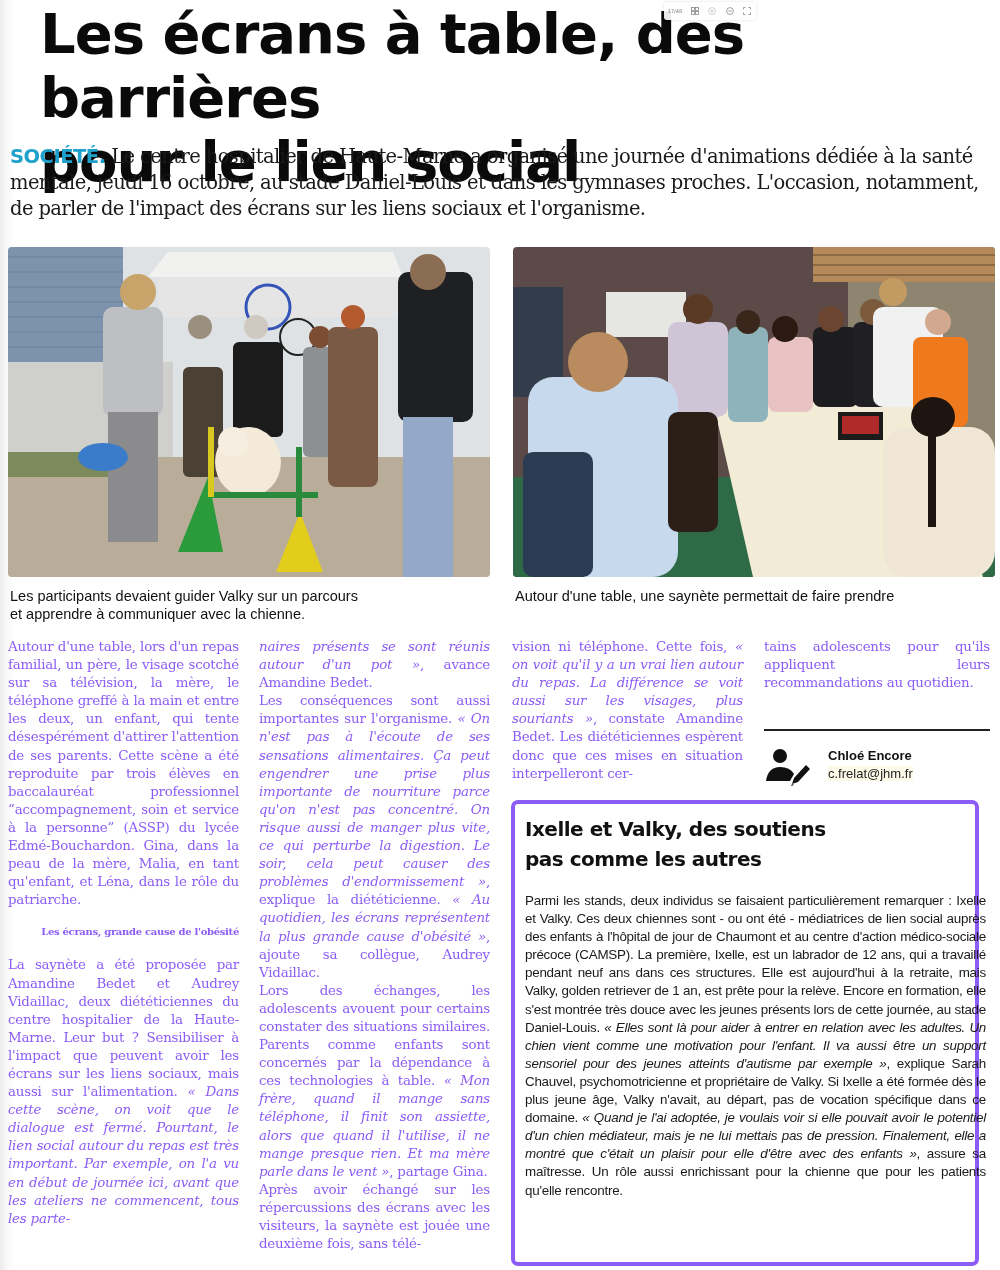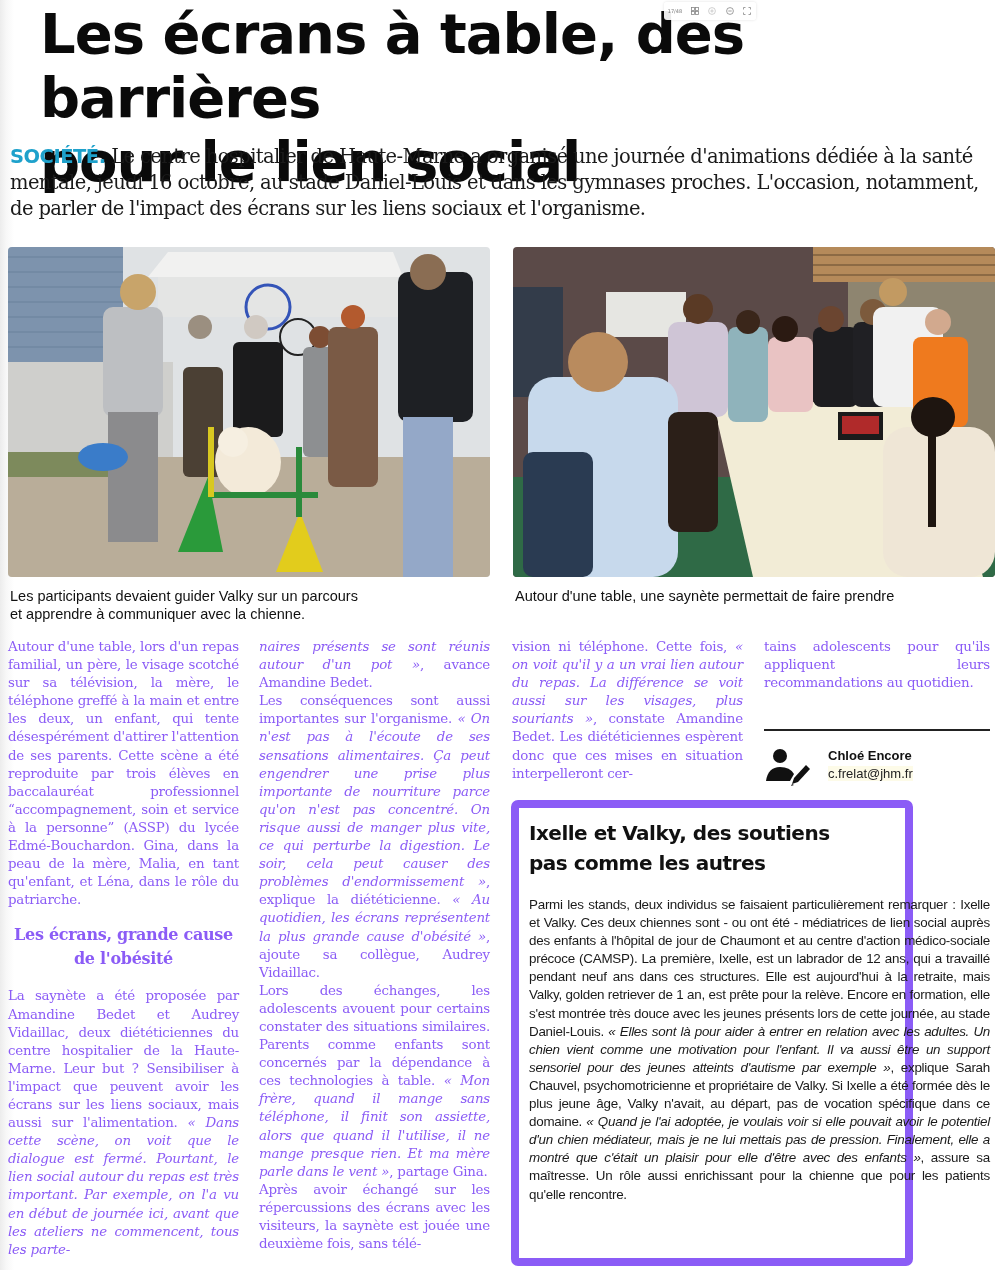--- a/index.html
+++ b/index.html
@@ -41,39 +41,39 @@
       font-family: "Liberation Sans", sans-serif; font-size: 14.5px; line-height: 18px; color: #111;
     }
     .col {
       position: absolute; top: 638px;
       font-family: "DejaVu Serif", serif; font-size: 13.4px; line-height: 18.1px;
       text-align: justify; color: #8b5cf6; letter-spacing: -0.2px;
     }
     .col p { margin: 0; }
     .col i { font-style: italic; }
     .col h3 {
-      font-family: "DejaVu Serif", serif; font-weight: bold; font-size: 16px; line-height: 24px;
-      margin: 14px 0 16px 0; text-align: center; letter-spacing: -0.3px;
+      font-family: "DejaVu Serif", serif; font-weight: bold; font-size: 10px; line-height: 17px;
+      margin: 14px 0 16px 0; text-align: right; letter-spacing: -0.3px;
     }
     .author-rule {
       position: absolute; left: 764px; top: 729px; width: 226px; height: 2px; background: #222;
     }
     .author-icon { position: absolute; left: 764px; top: 747px; width: 48px; height: 40px; }
     .author-name {
       position: absolute; left: 828px; top: 748px;
       font-family: "Liberation Sans", sans-serif; font-weight: bold; font-size: 13px; color: #111;
     }
     .author-email {
       position: absolute; left: 828px; top: 766px;
       font-family: "Liberation Sans", sans-serif; font-size: 13px; color: #222;
       background: #fdfbe8;
     }
     .box {
-      position: absolute; left: 511px; top: 800px; width: 402px; height: 466px;
-      border: 8px solid #8b5cf6; border-radius: 7px; background: #fff;
+      position: absolute; left: 511px; top: 800px; width: 468px; height: 466px;
+      border: 4px solid #8b5cf6; border-radius: 7px; background: #fff;
     }
     .box h2 {
       position: absolute; left: 10px; top: 10px; width: 440px;
       font-family: "DejaVu Sans", sans-serif; font-weight: bold; font-size: 20px; line-height: 30px;
       color: #111; letter-spacing: -0.5px;
     }
     .box .box-body {
       position: absolute; left: 10px; top: 88px; width: 461px;
       font-family: Liberation Sans, sans-serif; font-size: 13.4px; line-height: 18.1px;
       text-align: justify; color: #1a1a1a; letter-spacing: -0.25px;

